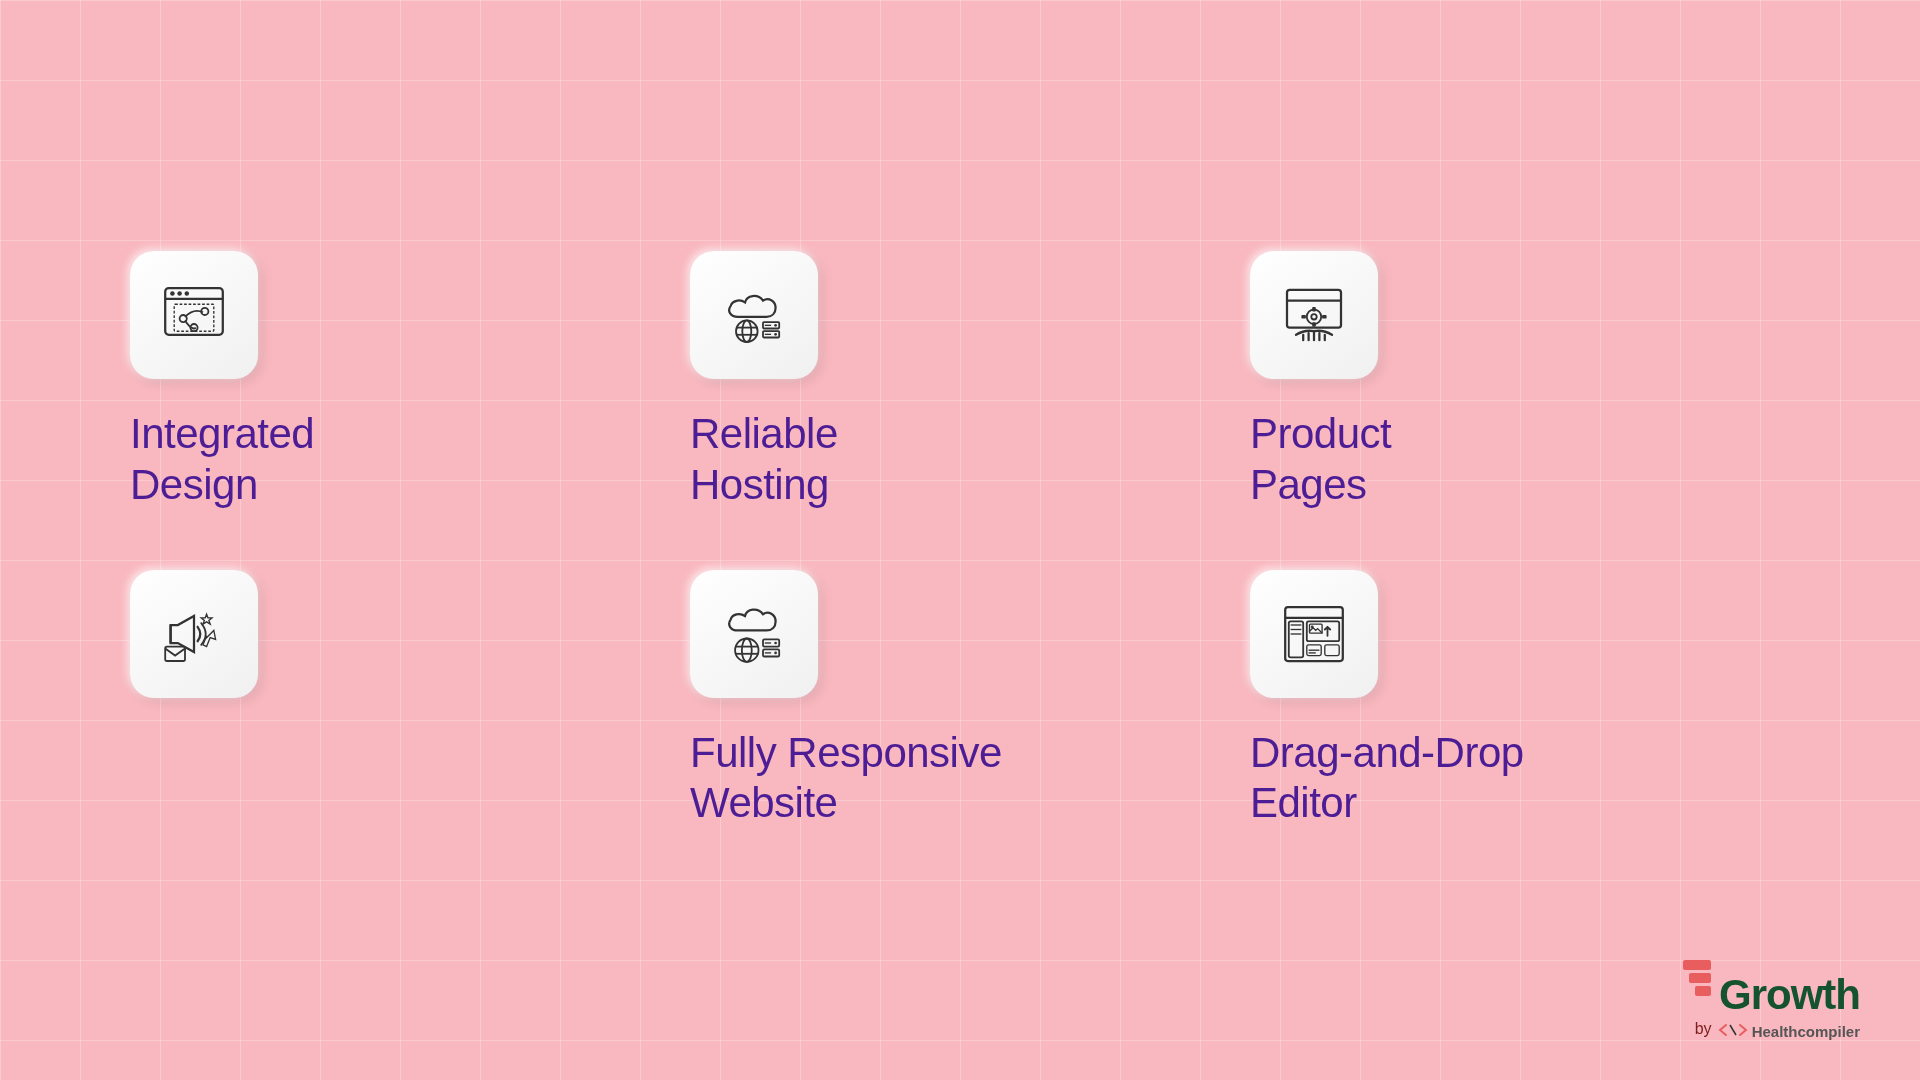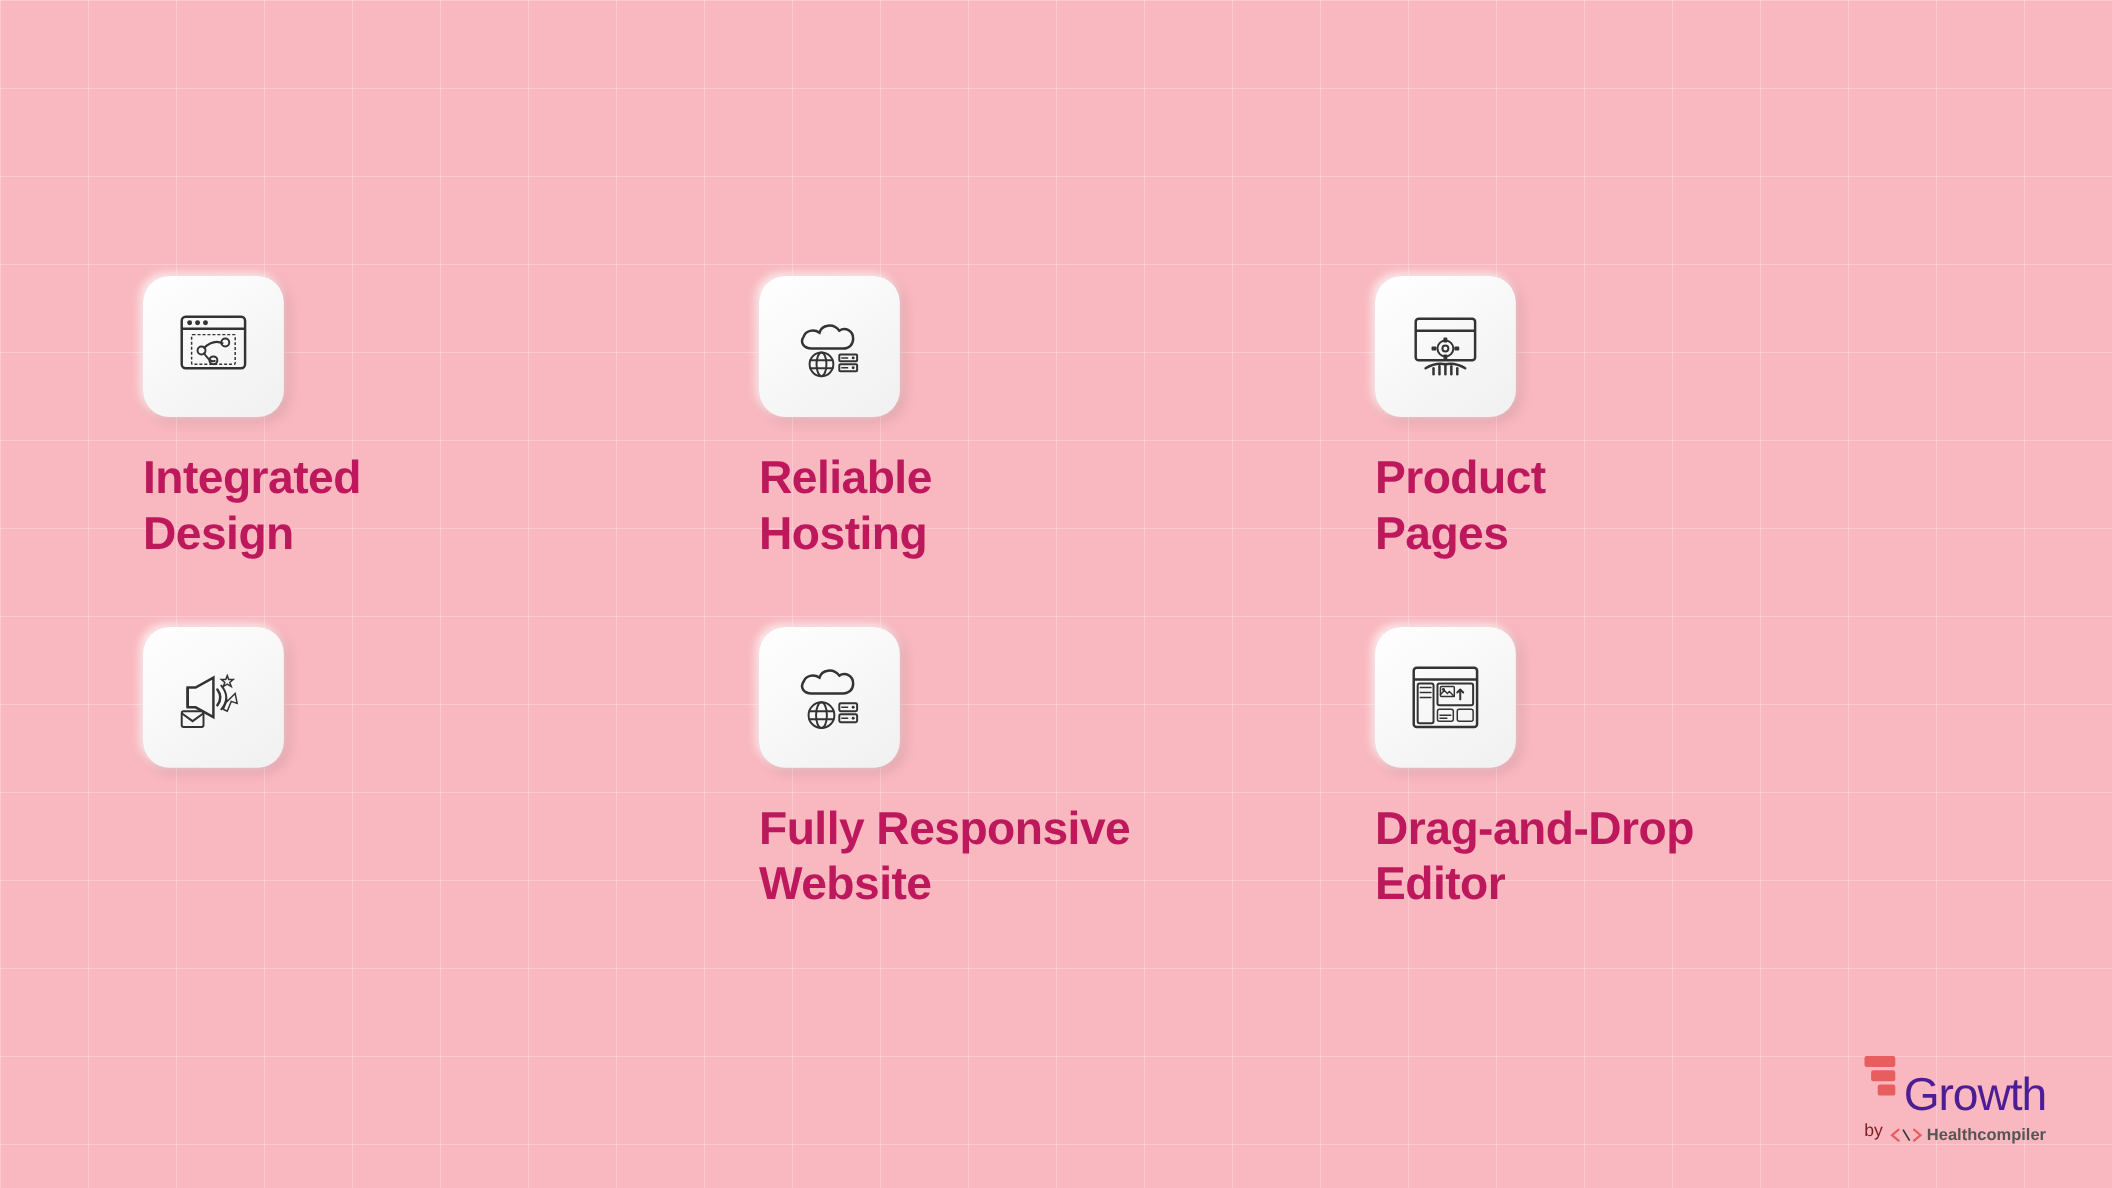--- a/index.html
+++ b/index.html
@@ -63,22 +63,22 @@
       box-shadow: 4px 4px 12px rgba(0,0,0,0.1), -2px -2px 8px rgba(255,255,255,0.8);
     }
 
     .icon-box svg {
       width: 72px;
       height: 72px;
     }
 
     .feature-label {
       font-size: 42px;
-      font-weight: 700;
-      color: #be185d;
+      font-weight: 400;
+      color: #4c1d95;
       line-height: 1.2;
       letter-spacing: -0.5px;
     }
 
     
     .logo-area {
       position: absolute;
       bottom: 40px;
       right: 60px;
       display: flex;
@@ -113,36 +113,35 @@
     }
     .logo-bar-icon .bar3 {
       width: 16px;
       height: 10px;
       background: #e85d5d;
       border-radius: 2px;
     }
 
     .logo-text-main {
       font-size: 42px;
-      font-weight: 400;
-      color: #4c1d95;
+      font-weight: 700;
+      color: #14532d;
       letter-spacing: -1px;
       margin-top: 35px;
     }
 
     .logo-sub {
       font-size: 16px;
       color: #7f1d1d;
       text-align: right;
       margin-top: -4px;
     }
 
     .logo-code-line {
       display: flex;
-      align-items: center;
       gap: 4px;
       color: #e85d5d;
       font-size: 14px;
       font-weight: 600;
       margin-top: 2px;
     }
   </style>
 </head>
 <body>
 

